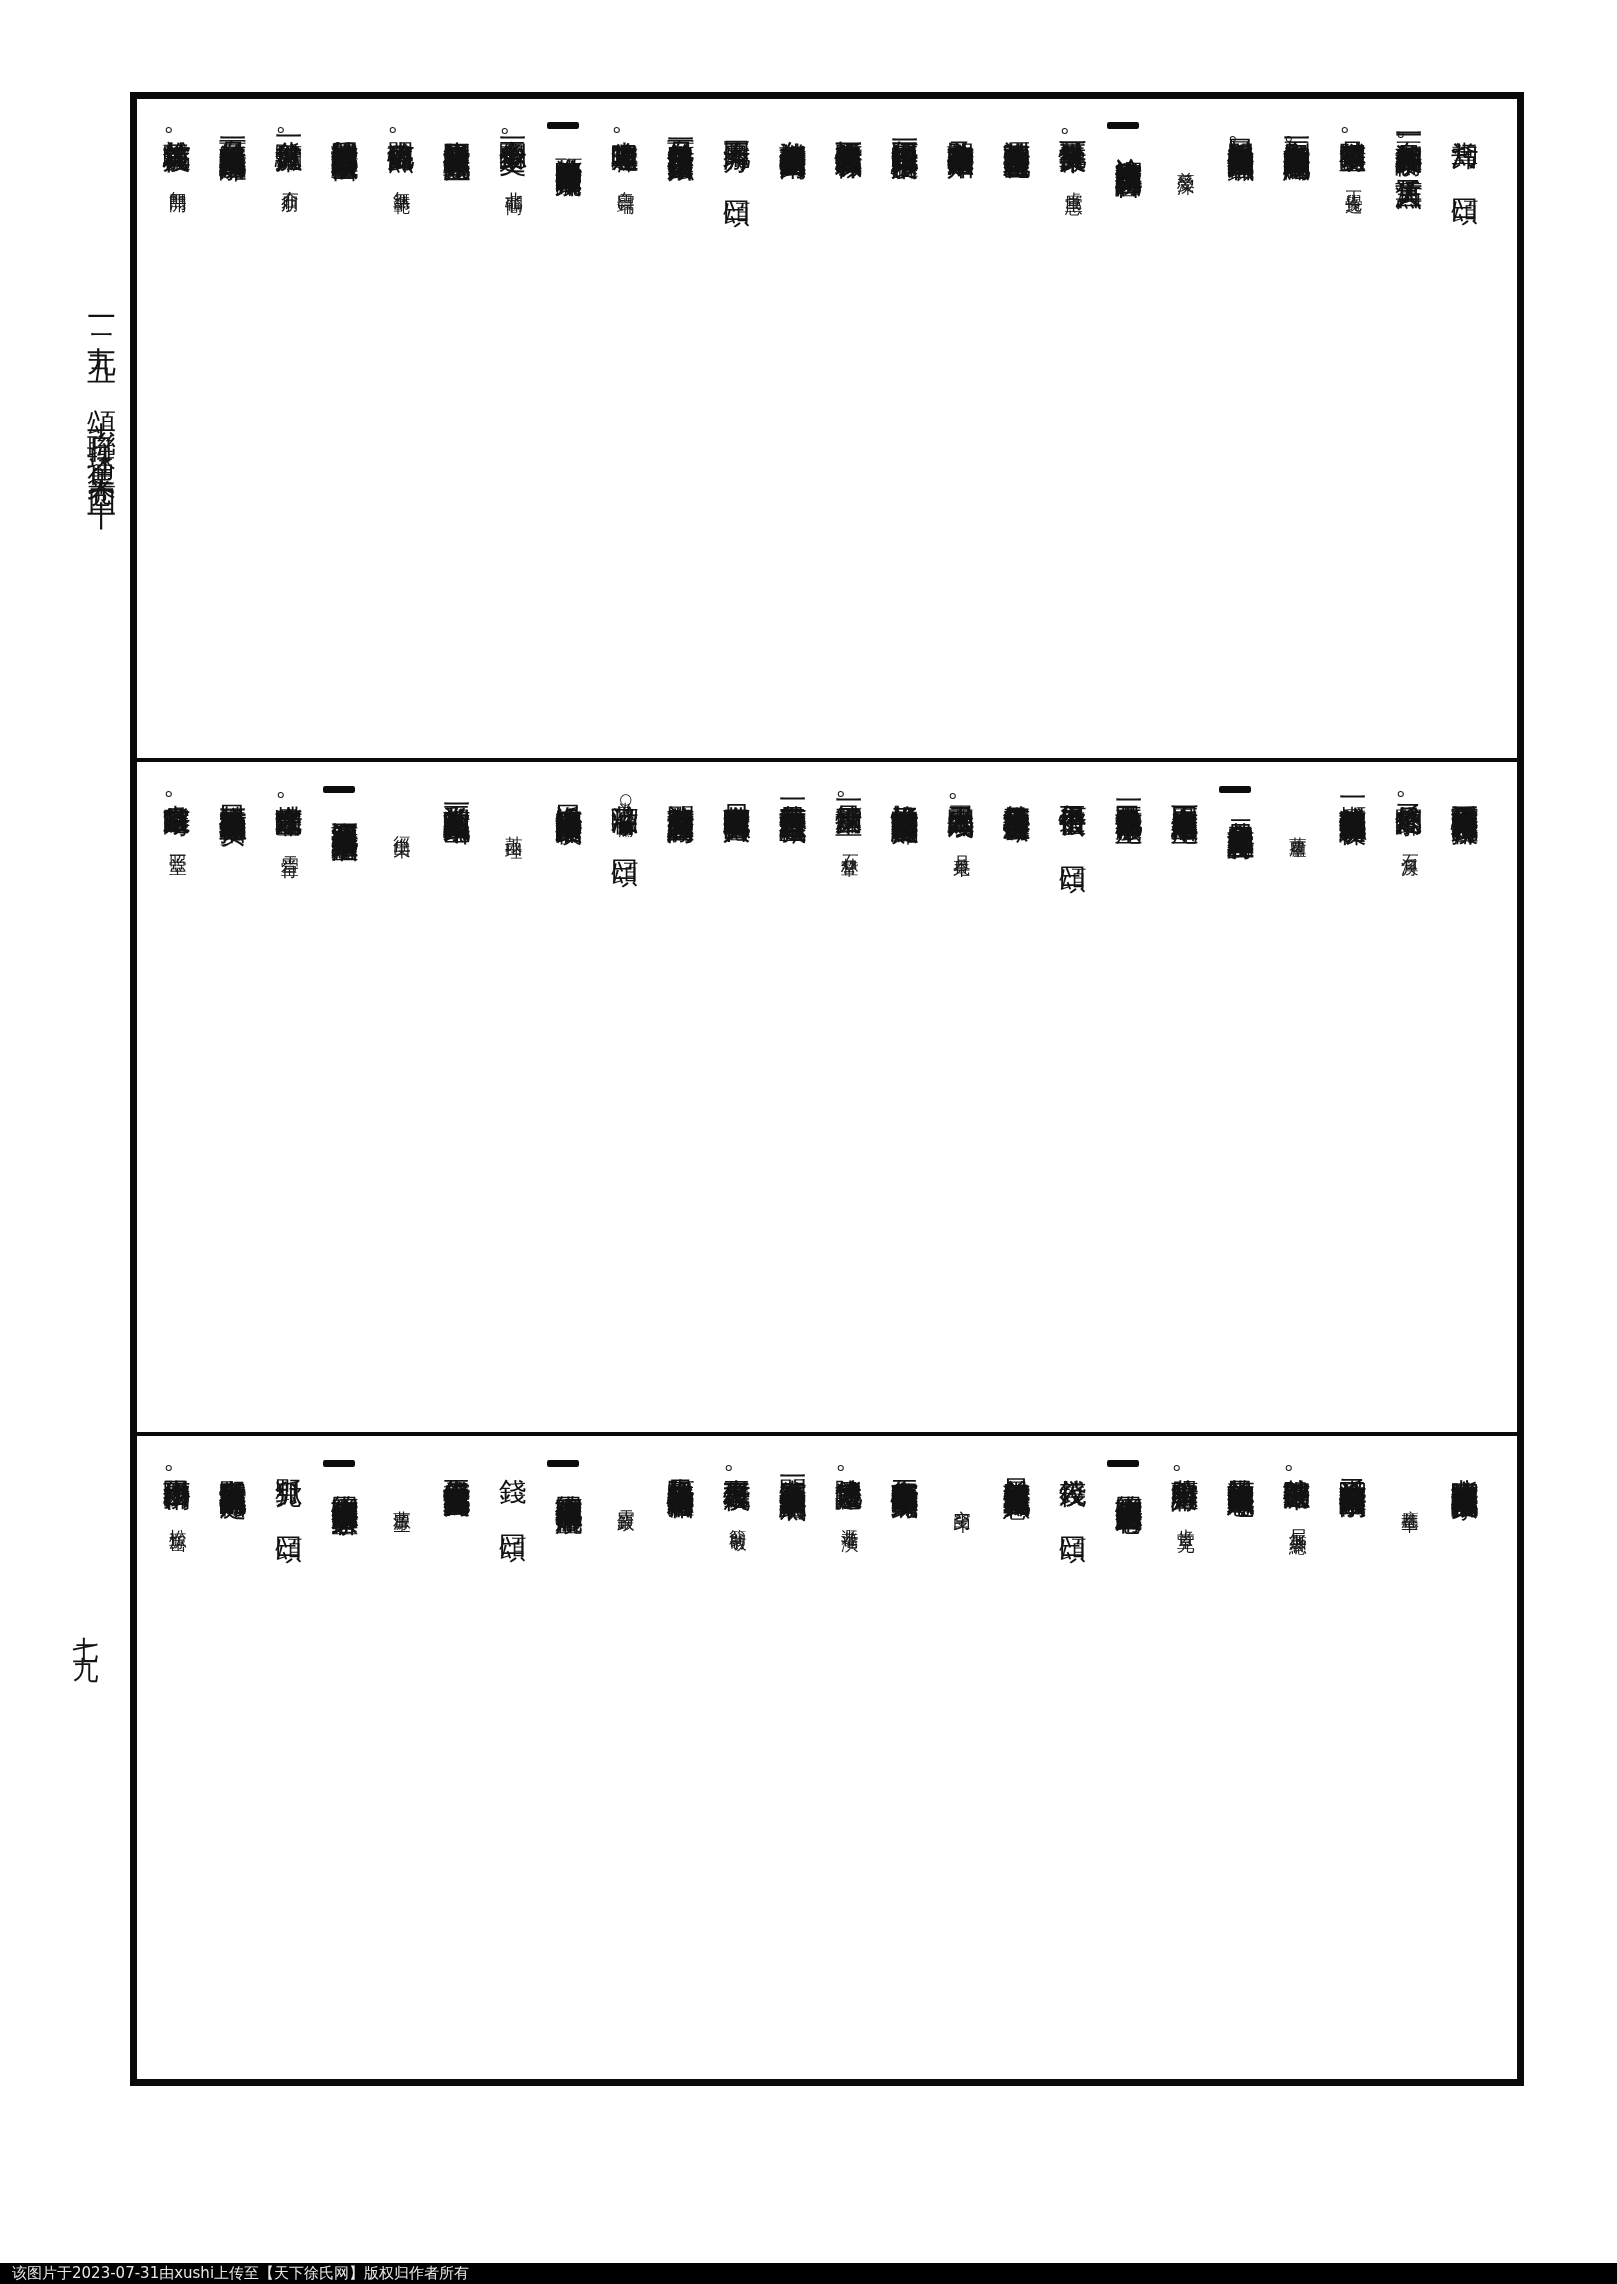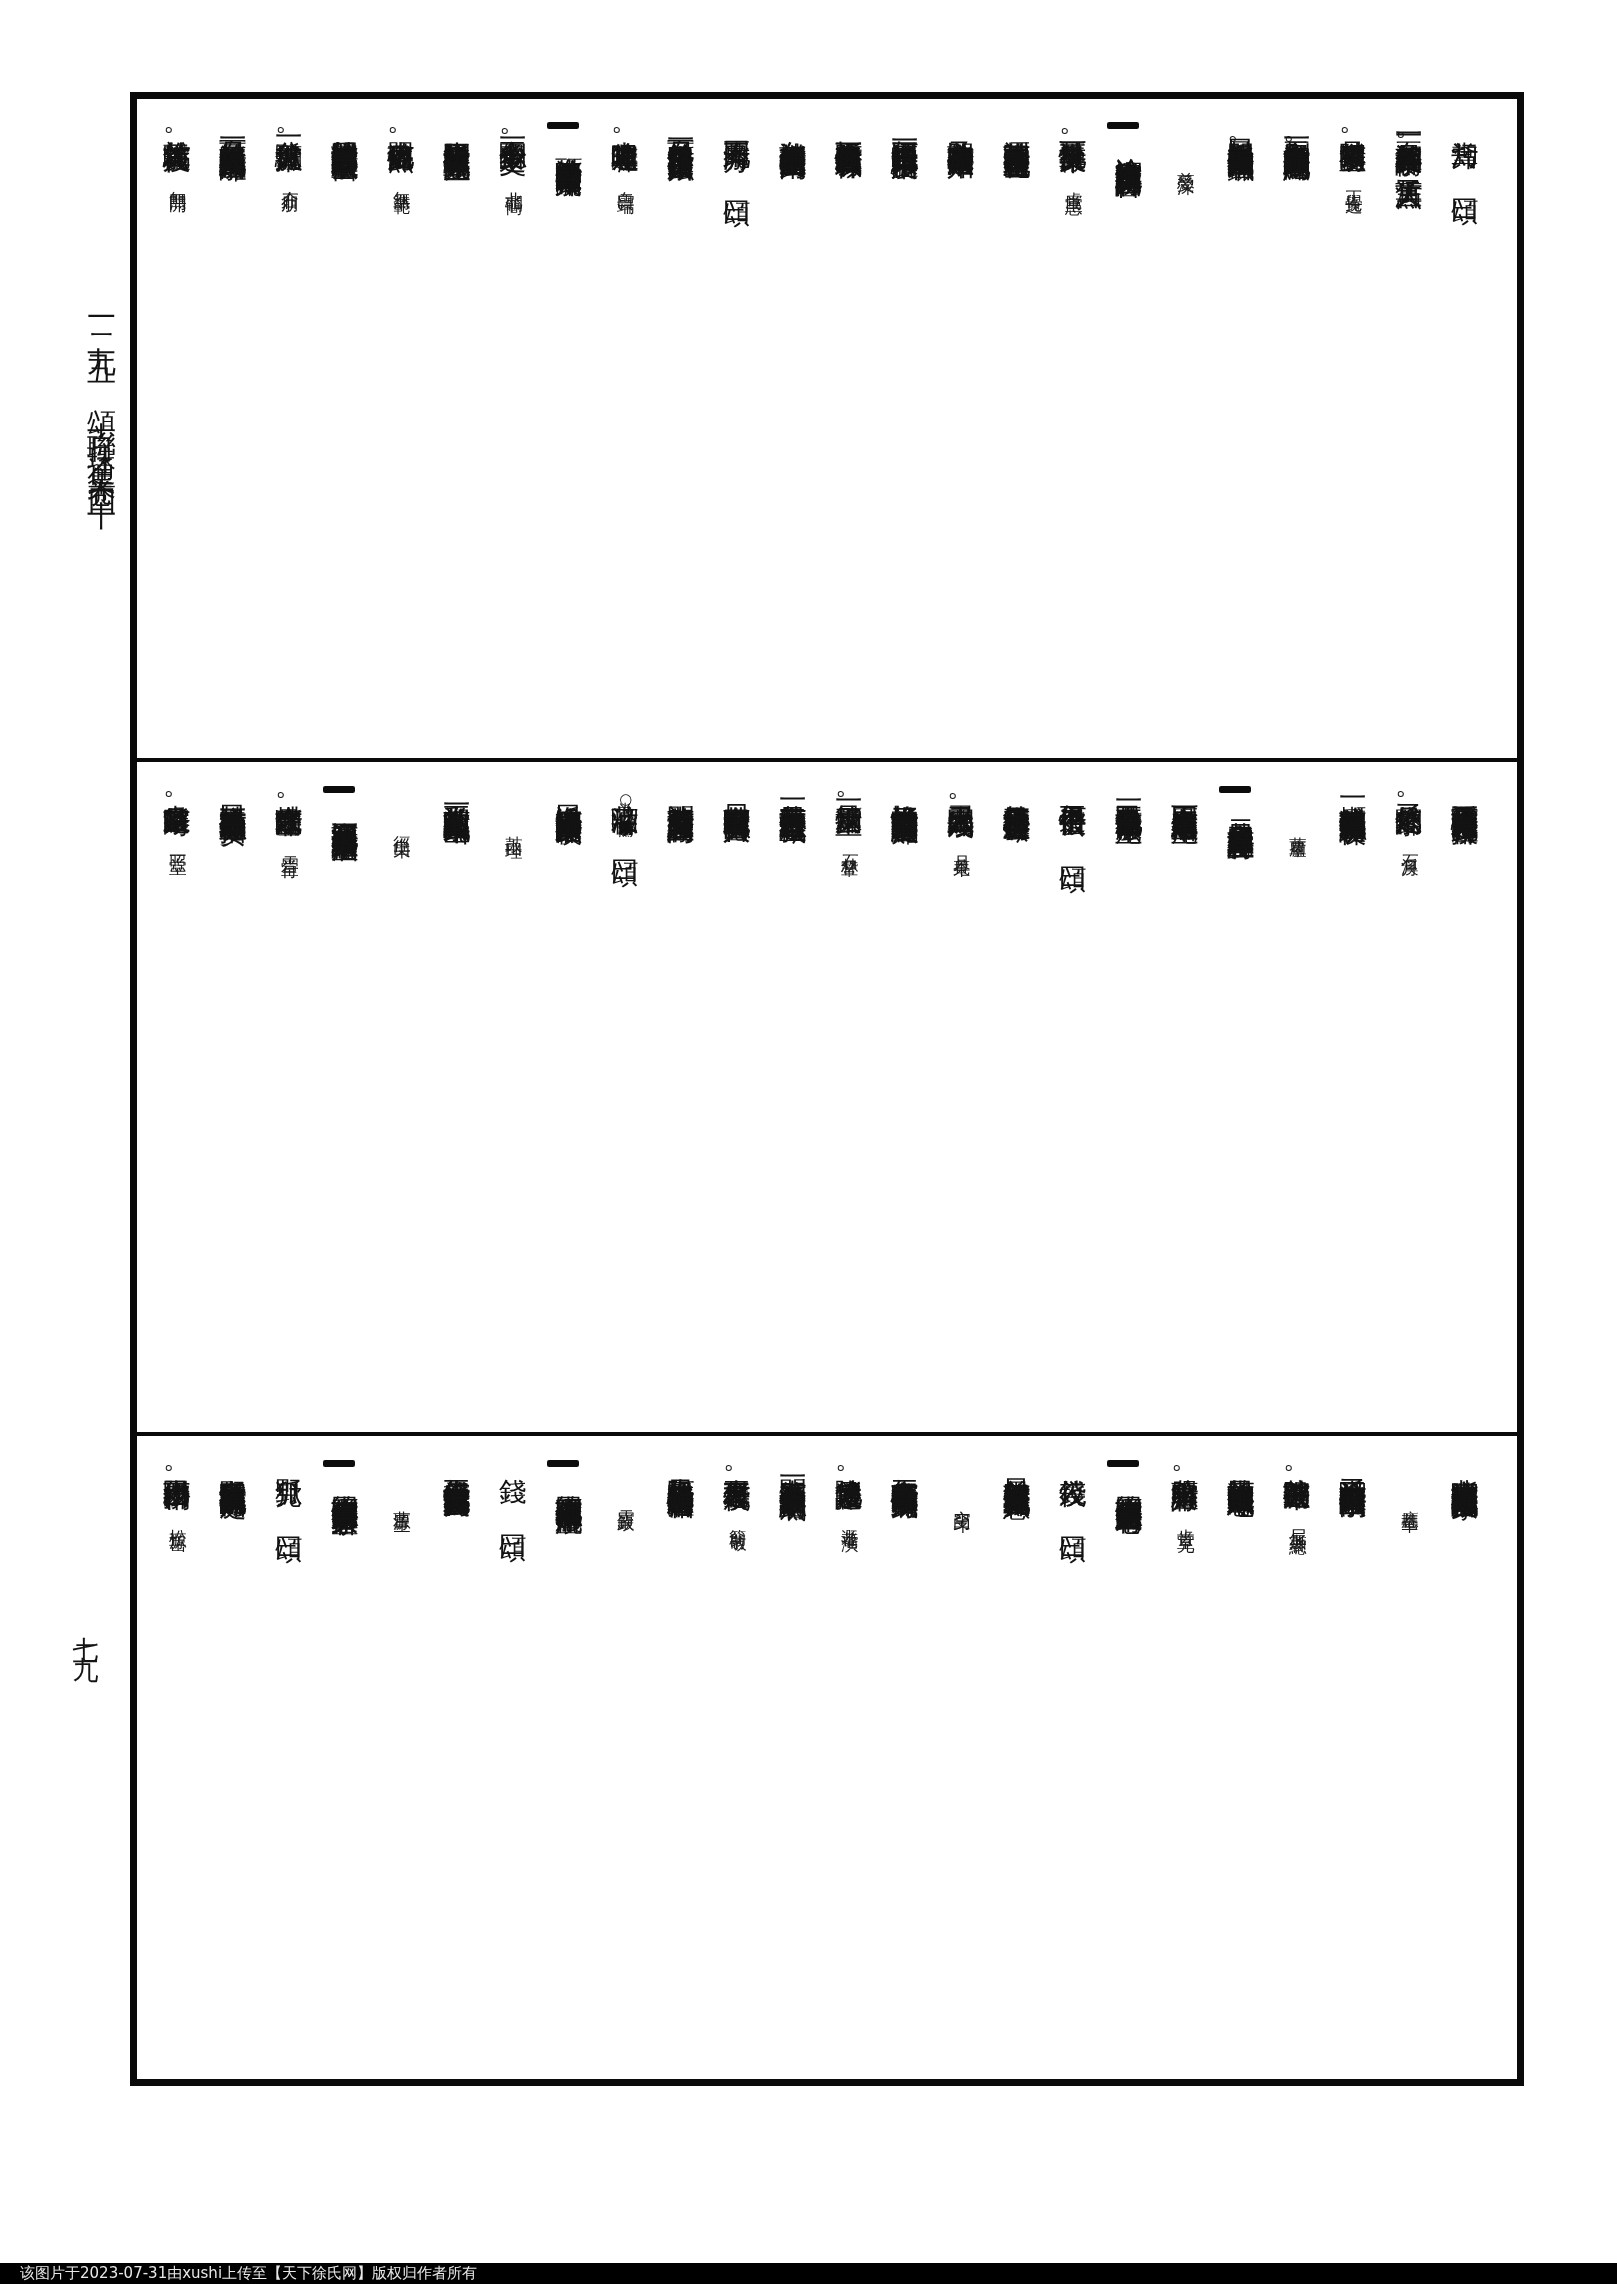--- a/index.html
+++ b/index.html
@@ -62,21 +62,21 @@
     writing-mode:vertical-rl;text-orientation:upright;
     font-size:26px;letter-spacing:10px;color:#131313;
   }
   .footer-bar{
     position:absolute;left:0;top:2263px;width:1618px;height:21px;
     background:#000;display:flex;align-items:center;
   }
   .footer-bar span{
     color:#e8e8e8;font-size:15px;
     font-family:"DejaVu Sans","Liberation Sans",sans-serif;
-    padding-left:20px;white-space:nowrap;
+    padding-left:12px;white-space:nowrap;
   }
 </style>
 </head>
 <body>
 
 <div class="page-border"></div>
 
 <div class="margin-title">一二九五　頌古聯珠通集卷四十</div>
 <div class="page-number">七二九</div>
 

